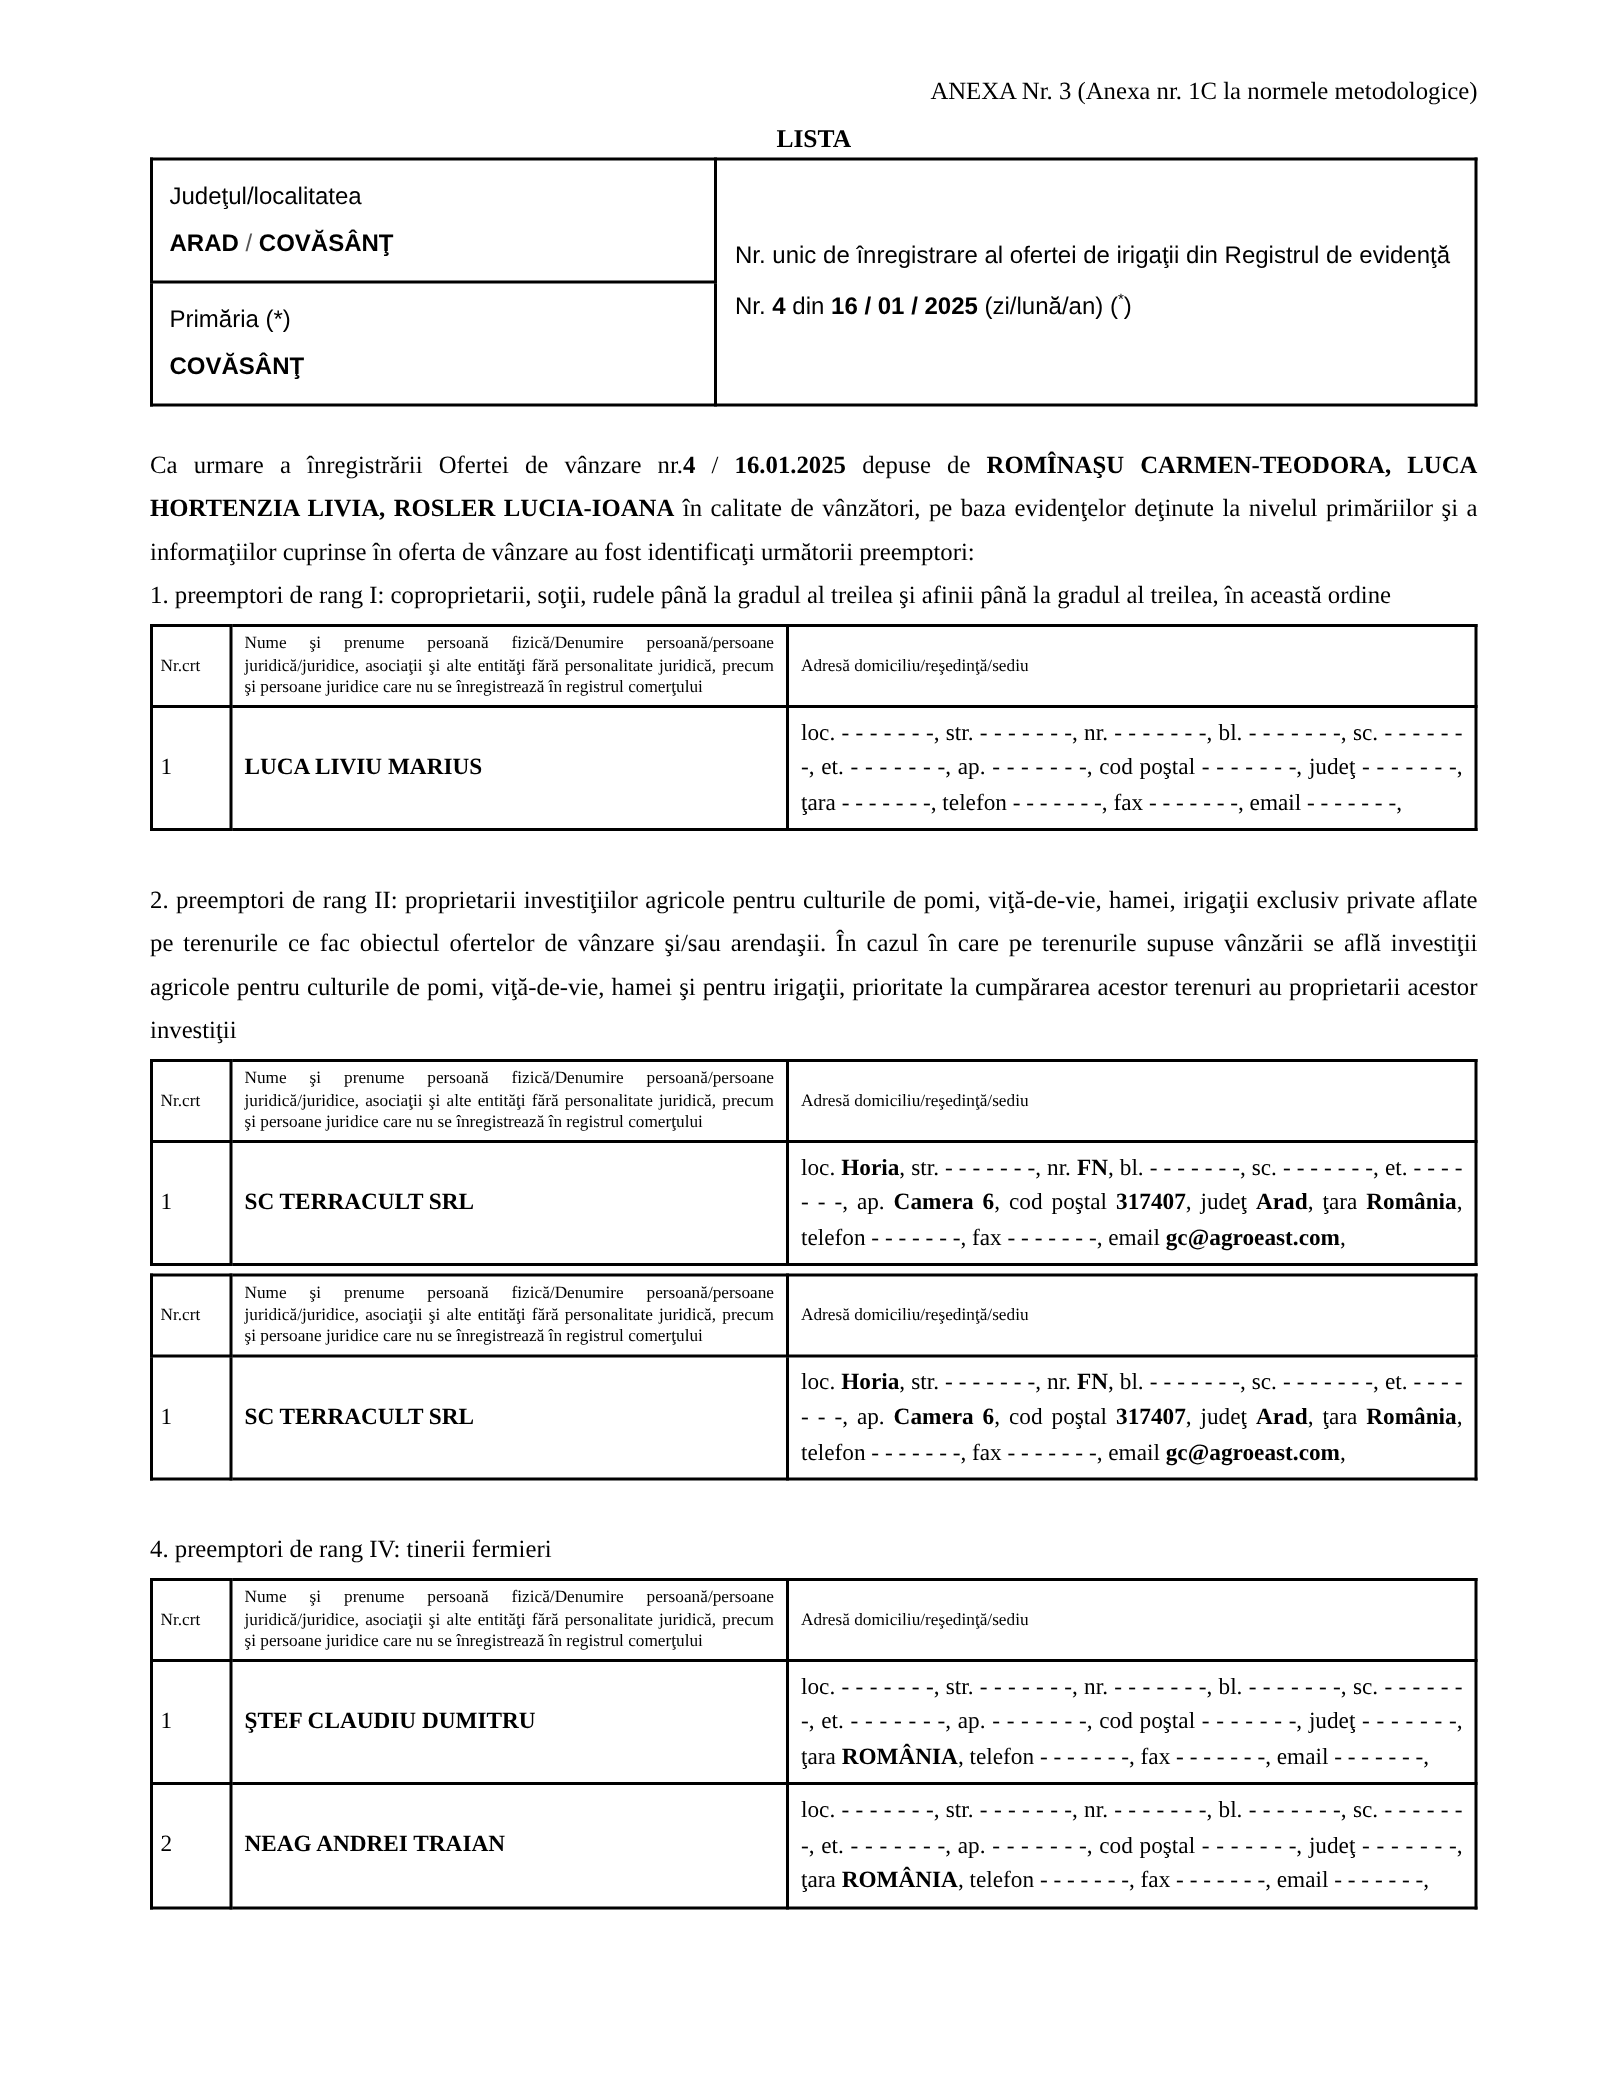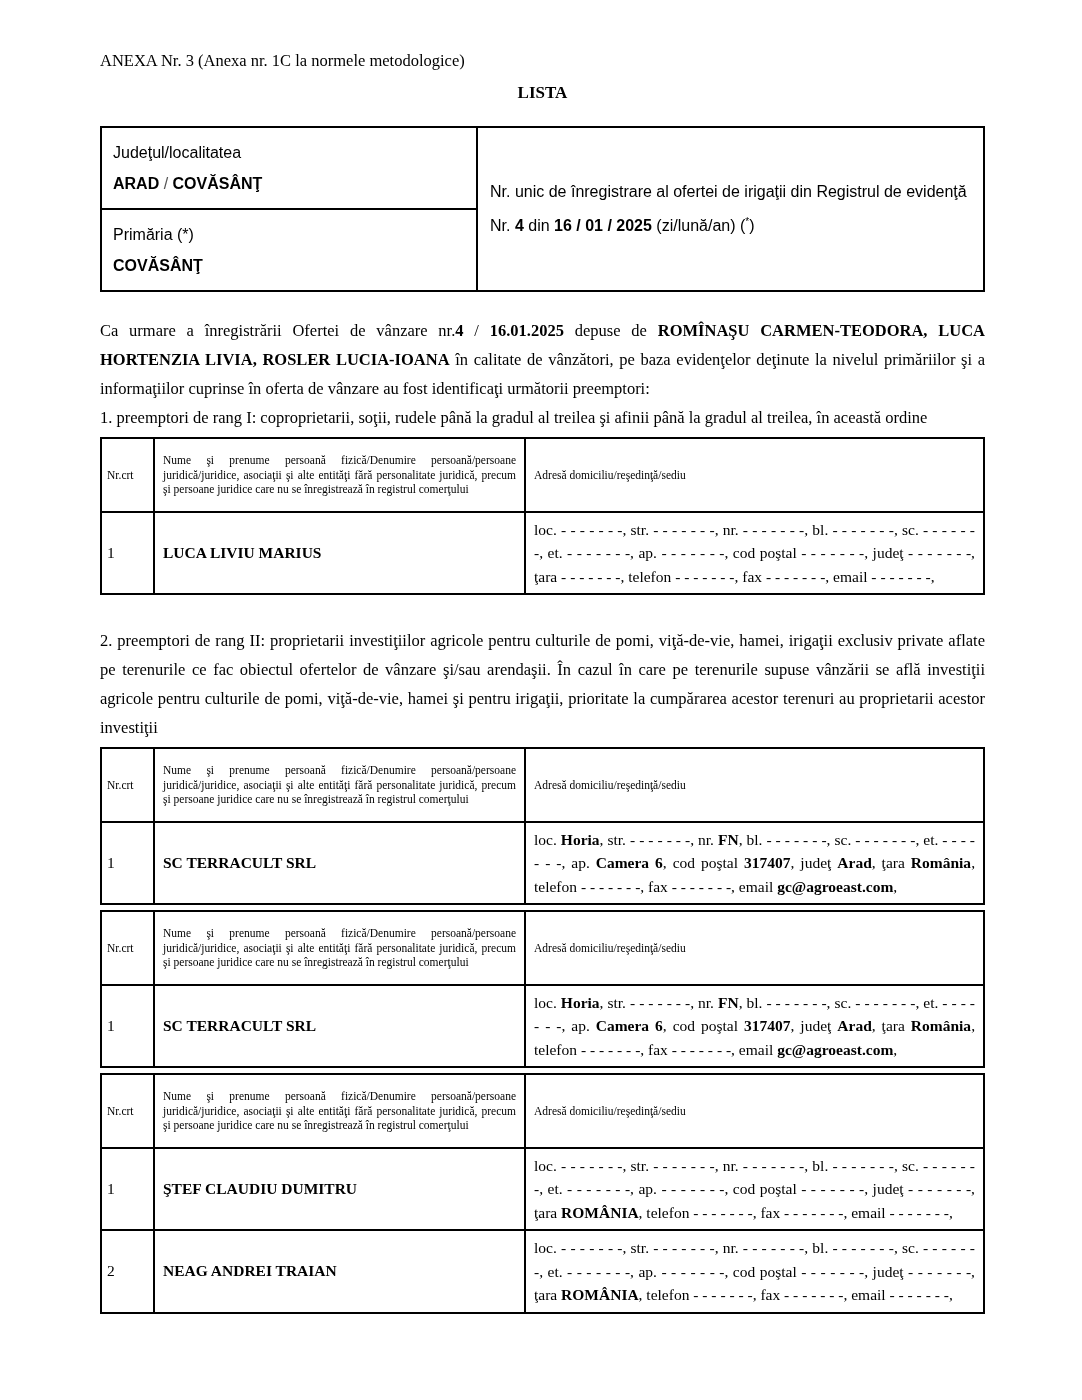--- a/index.html
+++ b/index.html
@@ -1,46 +1,46 @@
 <!DOCTYPE html>
 <html><head>
 <meta charset="utf-8">
 <style>
   html,body{margin:0;padding:0;background:#ffffff;}
   body{width:1082px;min-height:1400px;color:#000;font-family:"Liberation Serif",serif;}
   .page{padding:50px 97px 30px 100px;width:885px;box-sizing:content-box;}
-  .right{text-align:left;font-family:Liberation Serif, serif;}
+  .right{text-align:right;font-family:Liberation Serif, serif;}
   .center{text-align:center;}
   .just{text-align:justify;}
 
   .anexa{font-size:16.5px;line-height:22px;}
   .regline{font-size:16.5px;line-height:22px;margin-top:27px;}
   .doc-title{font-size:17px;font-weight:bold;margin-top:9px;line-height:24px;}
   .doc-subtitle{font-size:16.5px;font-weight:bold;line-height:28px;margin-top:3px;}
 
   table{border-collapse:collapse;width:885px;}
   td{vertical-align:middle;}
 
-  .info-table{margin-top:21px;font-family:"Liberation Sans",sans-serif;font-size:16px;border-radius:29px;}
+  .info-table{font-family:"Liberation Sans",sans-serif;font-size:16px;border-radius:29px;}
   .info-table td{border:2px solid #000;}
   .info-table .left-cell{width:352px;padding:9px 11px;line-height:31px;}
   .info-table .right-cell{padding:6px 14px 6px 12px;line-height:34.5px;}
   .info-table .val{font-weight:bold;}
   .slash-dim{font-weight:normal;color:#555;}
   sup.star{font-size:10px;vertical-align:super;line-height:0;}
 
   .para{font-size:16.5px;line-height:29px;text-align:justify;margin:0;}
   .intro{margin-top:24px;}
   .h-sec{margin-top:31px;}
   .h-tight{margin-top:0;}
 
   .data-table{margin-top:5px;font-size:15.5px;}
   .data-table td{border:2px solid #000;}
   .data-table .c1{width:44px;padding:2px 2px 2px 5px;}
-  .data-table .c2{width:353px;padding:14px 8px;}
+  .data-table .c2{width:353px;padding:4px 8px;}
   .data-table .c3{padding:5px 8px;}
   .data-table tr.hdr td{font-size:11.5px;line-height:14.5px;font-weight:normal;vertical-align:middle;}
   .data-table tr.hdr .c2{text-align:justify;}
   .data-table .addr{font-size:15.5px;line-height:23.5px;text-align:justify;}
   .data-table .row-h{height:66px;}
   .name{font-weight:bold;}
 </style>
 </head>
 <body>
 
@@ -112,20 +112,21 @@
         <td class="c3">Adresă domiciliu/reşedinţă/sediu</td>
       </tr>
       <tr class="row-h">
         <td class="c1">1</td>
         <td class="c2 name">SC TERRACULT SRL</td>
         <td class="c3 addr"><span>loc. </span><b>Horia</b><span>, str. - - - - - - -, nr. </span><b>FN</b><span>, bl. - - - - - - -, sc. - - - - - - -, et. - - - - - - -, ap. </span><b>Camera 6</b><span>, cod poştal </span><b>317407</b><span>, judeţ </span><b>Arad</b><span>, ţara </span><b>România</b><span>, telefon - - - - - - -, fax - - - - - - -, email </span><b>gc@agroeast.com</b><span>,</span></td>
       </tr>
     </tbody>
   </table>
 
+  <p class="para h-sec">4. preemptori de rang IV: tinerii fermieri</p>
   <table class="data-table">
     <tbody>
       <tr class="hdr">
         <td class="c1">Nr.crt</td>
         <td class="c2">Nume şi prenume persoană fizică/Denumire persoană/persoane juridică/juridice, asociaţii şi alte entităţi fără personalitate juridică, precum şi persoane juridice care nu se înregistrează în registrul comerţului</td>
         <td class="c3">Adresă domiciliu/reşedinţă/sediu</td>
       </tr>
       <tr class="row-h">
         <td class="c1">1</td>
         <td class="c2 name">ŞTEF CLAUDIU DUMITRU</td>

